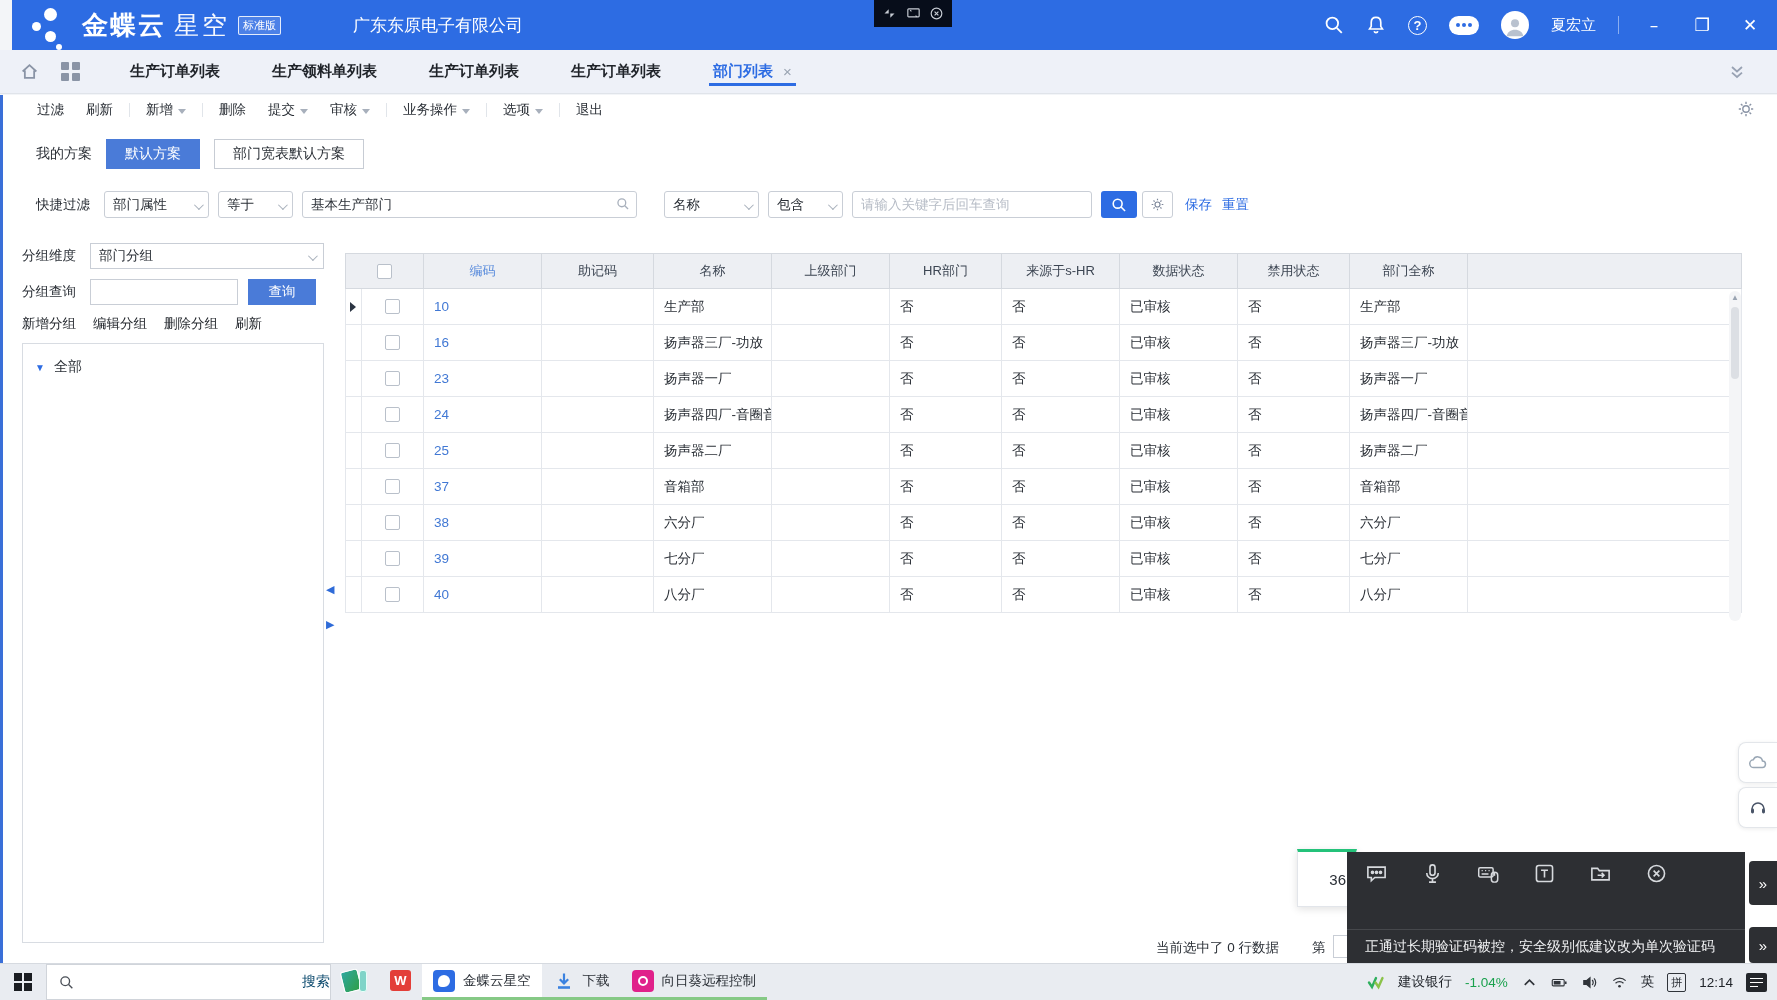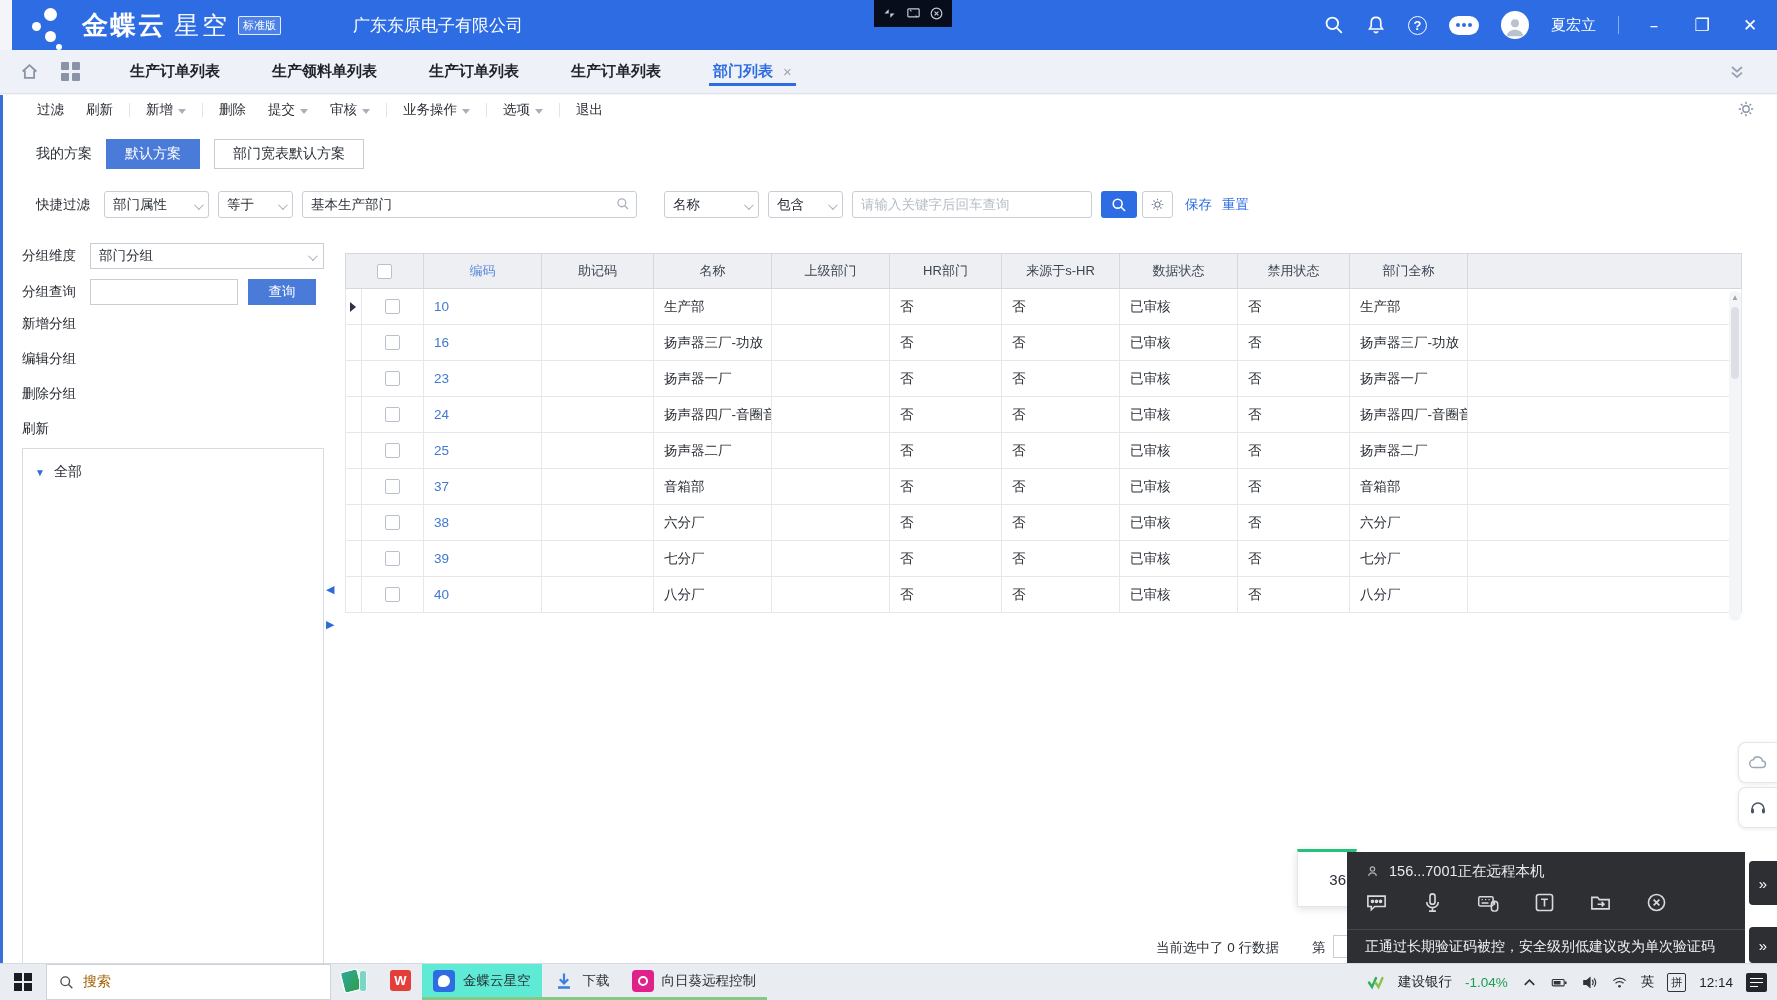--- a/index.html
+++ b/index.html
@@ -73,21 +73,21 @@
   .link { color:#2d6ce3; font-size:13.5px; margin-right:10px; cursor:pointer; }
 
   
   .left-panel { position:absolute; left:22px; top:118px; width:302px; }
   .lp-row { display:flex; align-items:center; margin-bottom:10px; }
   .lp-label { width:68px; font-size:13.5px; }
   .lp-sel { position:relative; flex:1; height:26px; border:1px solid #c9ced6; background:#fff; display:flex; align-items:center; padding:0 20px 0 8px; font-size:13.5px; cursor:pointer; }
   .lp-sel::after { content:""; position:absolute; right:8px; top:10px; width:6px; height:6px; border-right:1.5px solid #a8b0bc; border-bottom:1.5px solid #a8b0bc; transform:rotate(45deg) translateY(-2px); }
   .lp-input { width:148px; height:26px; border:1px solid #c9ced6; background:#fff; margin-right:10px; font-family:inherit; font-size:13.5px; padding:0 6px; }
   .lp-btn { width:68px; height:26px; background:#4a7bd8; color:#fff; border:none; font-size:13.5px; font-family:inherit; cursor:pointer; }
-  .lp-actions { display:flex; gap:17px; font-size:13.5px; margin:4px 0 10px 0; color:#1f2329;flex-direction:column; }
+  .lp-actions { display:flex; gap:17px; font-size:13.5px; margin:4px 0 10px 0; color:#1f2329; }
   .lp-actions span { cursor:pointer; }
   .tree-box { border:1px solid #d8dce2; background:#fff; height:600px; padding:14px 12px; }
   .tree-node { display:flex; align-items:center; gap:9px; font-size:14px; cursor:pointer; }
   .tree-arrow { color:#2d6ce3; font-size:10px; }
 
   
   .grid-wrap { position:absolute; left:345px; top:128px; width:1397px; }
   table.grid { border-collapse:collapse; table-layout:fixed; width:1397px; }
   .grid th { height:35px; background:#edeff3; border:1px solid #d5d9df; font-size:13px; font-weight:normal; color:#3c4552; }
   .grid th.h-code { color:#5a8cdc; }
@@ -128,25 +128,25 @@
   .floater { position:absolute; left:1738px; width:39px; height:41px; background:#fff; border:1px solid #e3e6ea; border-right:none; border-radius:8px 0 0 8px; display:flex; align-items:center; justify-content:center; box-shadow:0 1px 4px rgba(0,0,0,.08); cursor:pointer; }
   .floater svg { width:20px; height:20px; }
   .floater-cloud { top:742px; color:#9aa7b5; }
   .floater-headset { top:787px; color:#4a5568; }
 
   
   .taskbar { position:absolute; left:0; right:0; bottom:0; height:37px; background:#e9ecf1; border-top:1px solid #d6dae0; display:flex; align-items:stretch; z-index:60; }
   .tb-start { width:46px; display:flex; align-items:center; justify-content:center; cursor:pointer; }
   .tb-start .wlogo { display:grid; grid-template-columns:8px 8px; grid-template-rows:8px 8px; gap:1.5px; }
   .tb-start .wlogo i { background:#1a1d22; }
-  .tb-search { width:285px; background:#fff; border:1px solid #d0d4da; display:flex; align-items:center; padding-left:12px; gap:9px; font-size:14px; color:#a16207; cursor:text; }
+  .tb-search { width:285px; background:#fff; border:1px solid #d0d4da; display:flex; align-items:center; padding-left:12px; gap:9px; font-size:14px; color:#0c4a6e; cursor:text;justify-content:space-between; }
   .tb-search svg { width:15px; height:15px; color:#4a4f57; }
   .tb-app { display:flex; align-items:center; gap:8px; padding:0 11px; font-size:13.5px; border-bottom:3px solid transparent; cursor:pointer; }
   .tb-app.running { border-bottom-color:#86c986;font-family:Liberation Serif, serif; }
-  .tb-app.active-app { background:#5eead4; border-bottom-color:#86c986; }
+  .tb-app.active-app { background:#ffffff; border-bottom-color:#86c986; }
   .appicon { width:22px; height:22px; border-radius:4px; display:flex; align-items:center; justify-content:center; color:#fff; font-size:13px; font-weight:bold; }
   .icon-ticket { width:26px; height:24px; position:relative; }
   .icon-ticket i { position:absolute; border-radius:3px; }
   .icon-ticket .t1 { width:18px; height:22px; left:0; top:1px; background:linear-gradient(135deg,#2ea8a0,#2f9e44); transform:rotate(-14deg); border:1px solid #fff; }
   .icon-ticket .t2 { width:8px; height:22px; right:1px; top:1px; background:#7fd4c8; border:1px solid #e6fff8; }
   .icon-wps { background:#e33e38; border-radius:3px; width:21px; height:21px; }
   .icon-kd { background:#2d6ce3; }
   .icon-kd i { width:12px; height:12px; background:#fff; border-radius:50% 50% 50% 4px; }
   .icon-dl { background:transparent; }
   .icon-dl svg { width:20px; height:20px; color:#3b82e0; }
@@ -546,27 +546,20 @@
     <span class="status-sel">当前选中了 0 行数据</span>
     <span class="status-page">第</span>
     <span class="status-pagebox"></span>
   </div>
 
   <div class="popup36">
       <span>36</span>
     </div>
 
   <div class="remote">
-    <div class="rp-title">
-      <svg viewBox="0 0 18 18" fill="none" stroke="currentColor" stroke-width="1.5">
-          <circle cx="9" cy="6" r="2.6"></circle>
-          <path d="M4.5 14.5c0-2.6 2-4 4.5-4s4.5 1.4 4.5 4"></path>
-        </svg>
-      <span>156...7001正在远程本机</span>
-    </div>
     <div class="rp-icons">
       <svg viewBox="0 0 20 20" fill="none" stroke="currentColor" stroke-width="1.4">
           <path d="M2.5 4.5h15v9h-9l-3 2.8v-2.8h-3Z"></path>
           <circle cx="6.5" cy="9" r=".9" fill="currentColor"></circle>
           <circle cx="10" cy="9" r=".9" fill="currentColor"></circle>
           <circle cx="13.5" cy="9" r=".9" fill="currentColor"></circle>
         </svg>
       <svg viewBox="0 0 20 20" fill="none" stroke="currentColor" stroke-width="1.4">
           <rect x="7.8" y="2.5" width="4.4" height="9" rx="2.2"></rect>
           <path d="M5 9.5a5 5 0 0 0 10 0M10 14.8v2.7M7 17.5h6"></path>

